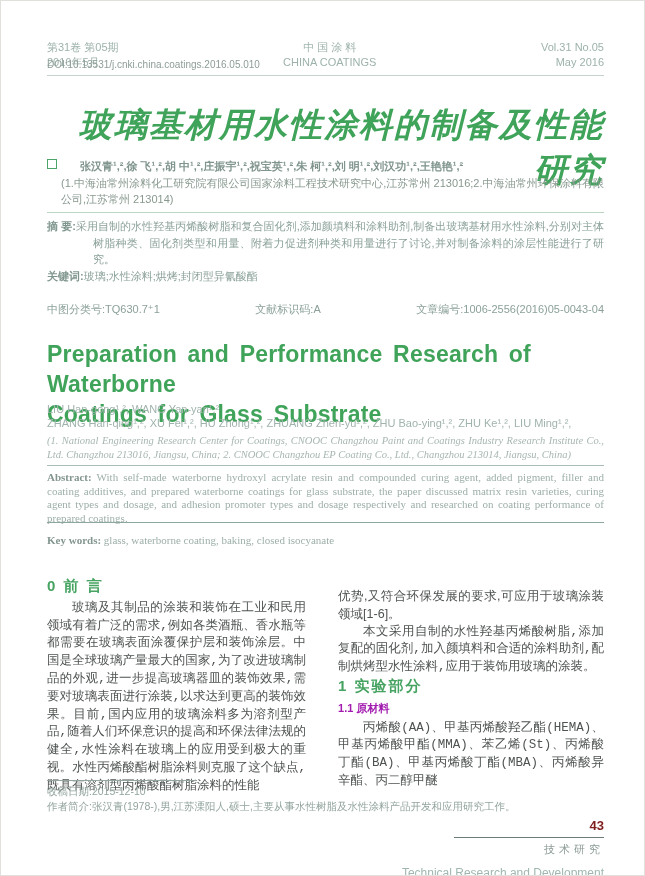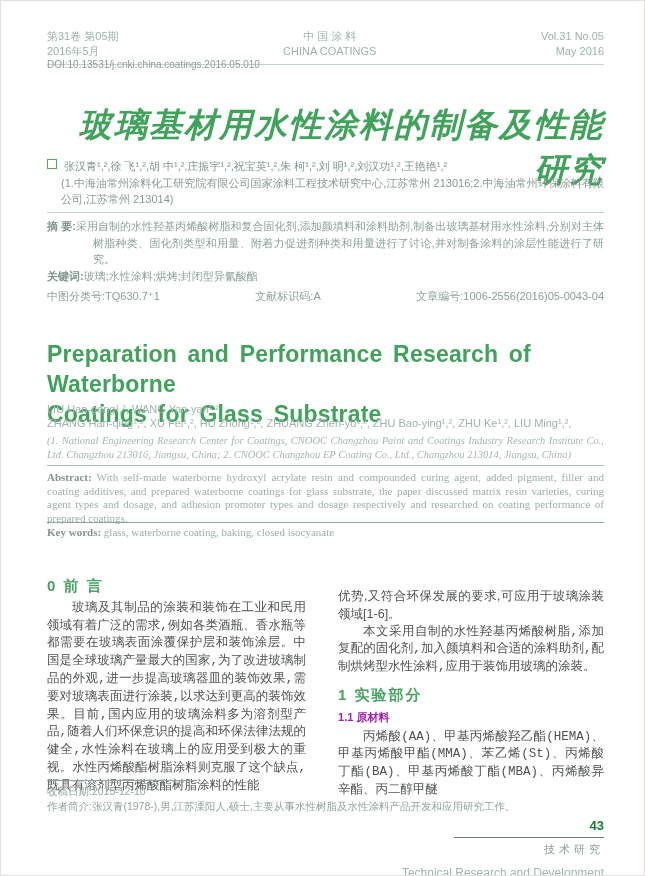--- a/index.html
+++ b/index.html
@@ -9,69 +9,69 @@
     margin:0 auto;
     background:#ffffff;
     border:1px solid #e2e0dc;
     box-sizing:border-box;
     font-family:"Liberation Sans","DejaVu Sans",sans-serif;
     overflow:hidden;
   }
   .abs{position:absolute;left:46px;right:40px;}
 
   
-  .header{top:28px;display:flex;justify-content:space-between;align-items:flex-start;
+  .header{top:39px;display:flex;justify-content:space-between;align-items:flex-start;
     color:#9db2ab;font-size:11px;line-height:15px;
     border-bottom:1px solid #c6d2cd;padding-bottom:5px;}
   .header .c{text-align:center;}
   .header .r{text-align:right;}
   .doi{top:58px;color:#8d9d97;font-size:10px;}
 
   
   .title-cn{top:102px;text-align:right;color:#3fa35a;font-size:33px;font-weight:bold;letter-spacing:2px;font-style:italic;}
-  .authors-cn{top:158px;display:flex;align-items:flex-start;gap:7px;color:#7f948d;font-size:11px;}
+  .authors-cn{top:158px;display:flex;align-items:flex-start;gap:23px;color:#7f948d;font-size:11px;font-weight:bold;}
   .marker{width:8px;height:8px;border:1.5px solid #4aa768;display:inline-block;flex:0 0 auto;}
   .affil-cn{top:174px;padding-left:14px;color:#88998f;font-size:11px;line-height:16px;text-align:justify;}
   .rule-green{top:211px;border-top:1px solid #bcd6c3;}
 
   
   .abstract-cn{top:217px;color:#8ba199;font-size:11px;line-height:16.5px;}
   .hang{padding-left:46px;text-indent:-46px;text-align:justify;margin:0;}
   .hang b{font-weight:bold;color:#7f968e;}
-  .meta-row{display:flex;justify-content:space-between;margin-top:4px;}
+  .meta-row{display:flex;justify-content:space-between;margin-top:17px;}
 
   
   .title-en{top:338px;color:#3fa35a;font-size:23px;font-weight:bold;line-height:30px;word-spacing:4px;letter-spacing:.2px;}
   .authors-en{top:401px;color:#a0b3ac;font-size:11px;line-height:14px;}
   .affil-en{top:433px;color:#a7b7b0;font-family:"Liberation Serif","DejaVu Serif",serif;
     font-style:italic;font-size:10.5px;line-height:13.5px;text-align:justify;}
   .rule-1{top:464px;border-top:1px solid #a9bcb5;}
   .abstract-en{top:470px;color:#9dafa8;font-family:"Liberation Serif","DejaVu Serif",serif;
     font-size:11px;line-height:13.5px;text-align:justify;}
   .abstract-en b{color:#83968f;}
-  .kw-en{margin-top:1px;}
+  .kw-en{margin-top:9px;}
   .rule-2{top:521px;border-top:1px solid #8fa69e;}
 
   
   .columns{top:576px;display:flex;gap:32px;color:#4e5350;font-size:12.5px;line-height:17.8px;}
   .col-l{width:266px;}
   .col-r{width:273px;padding-top:11px;}
   .h-sec{color:#46a361;font-size:15px;font-weight:bold;letter-spacing:2px;margin:0 0 5px 0;}
   .h-sub{color:#a21caf;font-size:11px;font-weight:bold;margin:4px 0 2px 0;}
   .col-p{margin:0;text-align:justify;}
   .indent{text-indent:2em;font-family:Liberation Mono, monospace;}
-  .col-r .h-sec{margin-top:9px;}
+  .col-r .h-sec{margin-top:0;}
 
   
   .footnote{top:779px;color:#93a59e;font-size:10.5px;line-height:15px;}
   .fn-rule{width:150px;border-top:1px solid #93a59e;margin-bottom:3px;}
 
   
   .footer{top:817px;text-align:right;}
-  .page-num{color:#15803d;font-size:13px;font-weight:bold;}
+  .page-num{color:#7f1d1d;font-size:13px;font-weight:bold;}
   .footer-rule{width:150px;margin-left:auto;border-top:1.5px solid #6c7c76;margin-top:4px;margin-bottom:4px;}
   .col-name-cn{color:#8c9c96;font-size:11px;letter-spacing:4px;}
   .col-name-en{color:#9fb7b0;font-size:12px;margin-top:9px;}
 </style>
 </head>
 <body>
 
 <div class="page">
 
   <div class="abs header">

